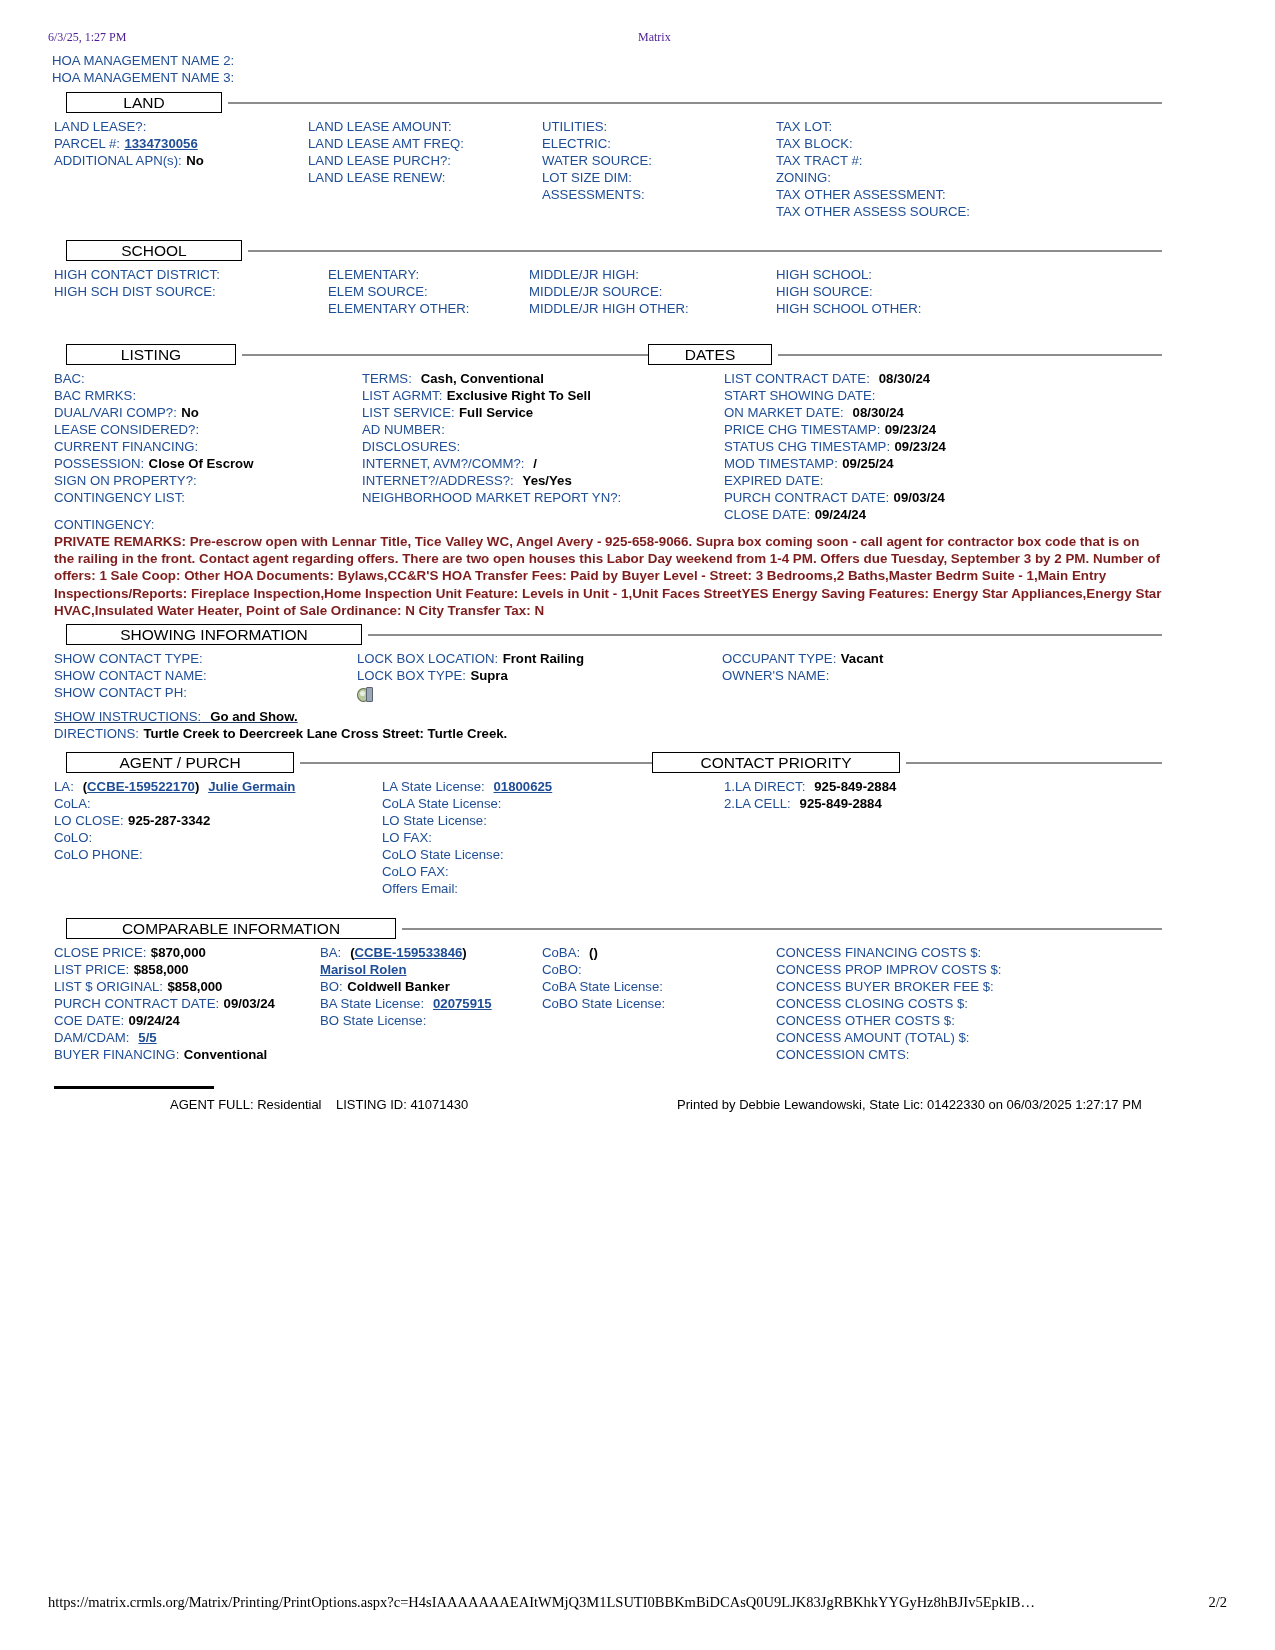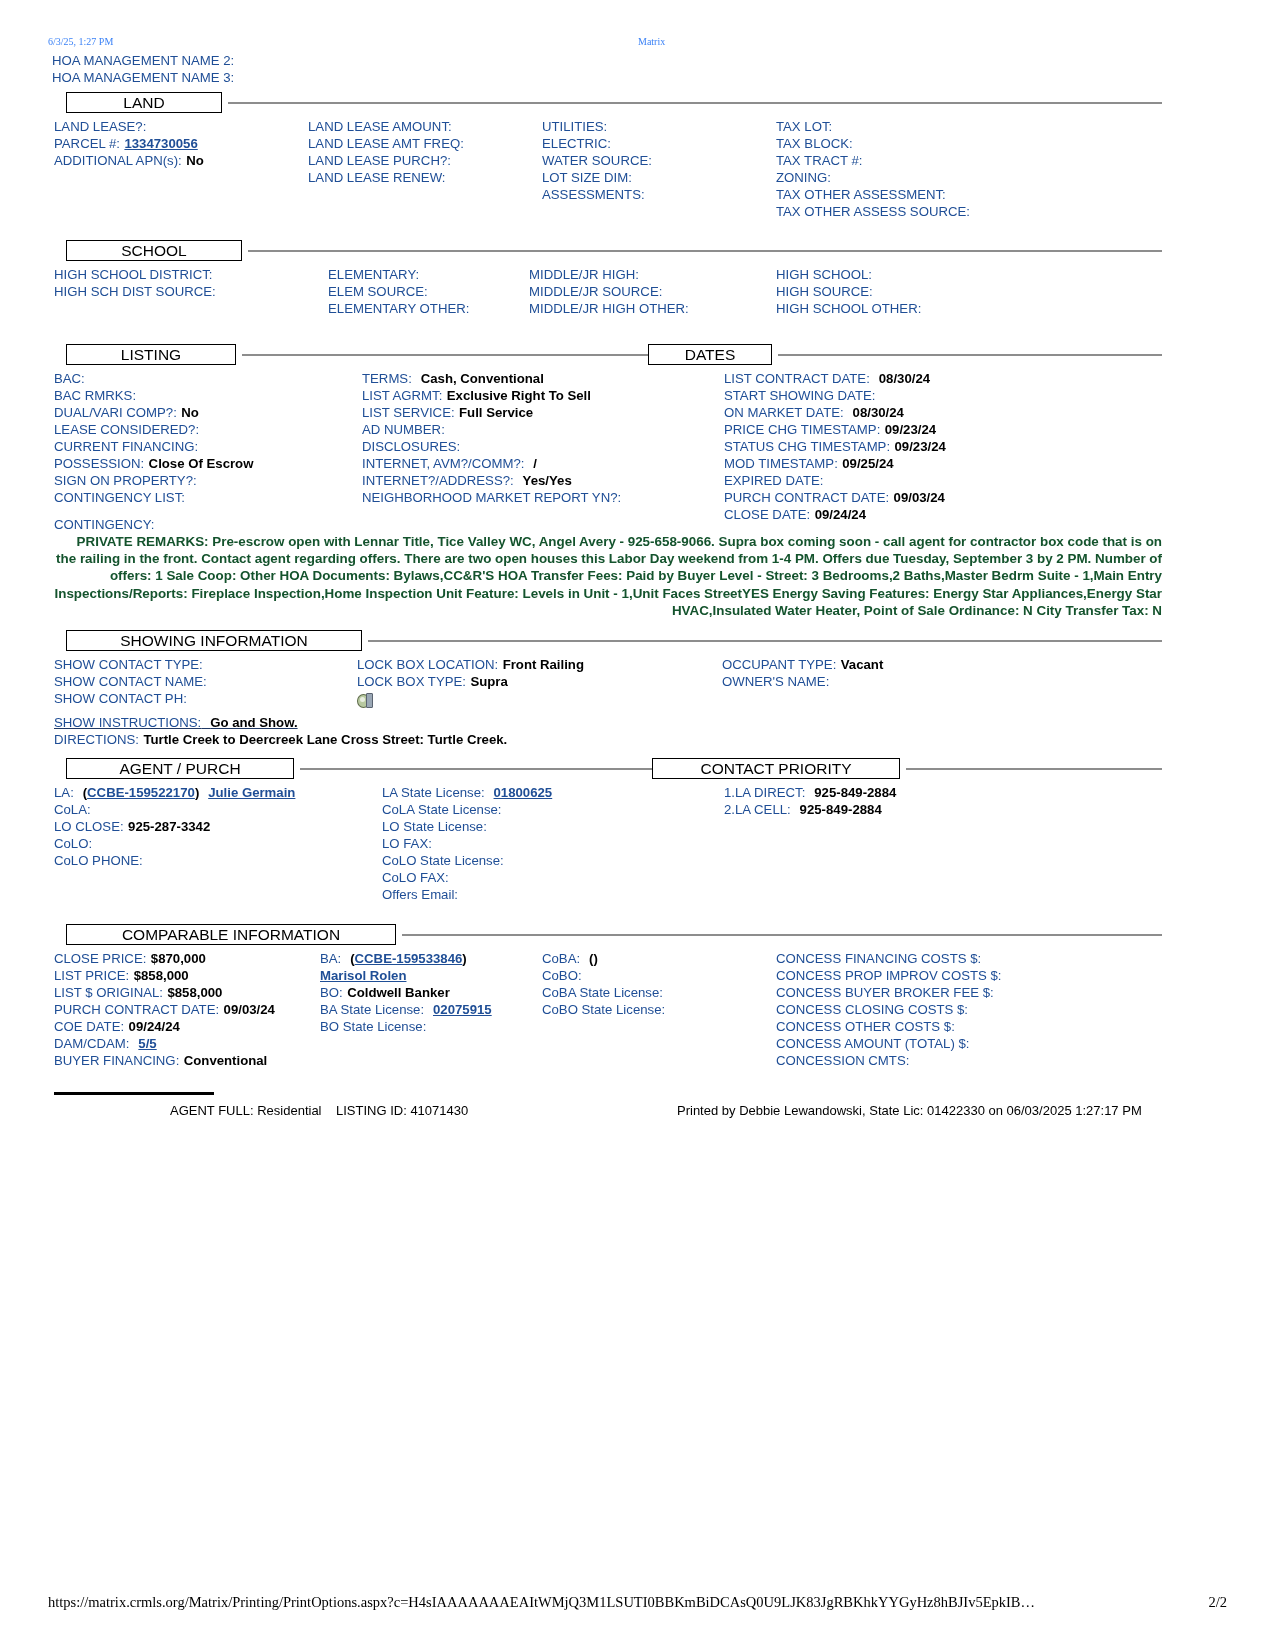--- a/index.html
+++ b/index.html
@@ -19,27 +19,27 @@
   .page {
     position: relative;
     width: 1275px;
     height: 1650px;
     box-sizing: border-box;
   }
 
   
   .print-header {
     position: absolute;
-    top: 36px;
+    top: 30px;
     left: 48px;
     right: 48px;
     height: 20px;
-    color: #3b82f6;
+    color: #4c1d95;
     font-family: "Liberation Serif", serif;
-    font-size: 10px;
+    font-size: 12px;
   }
   .print-header .ph-left { position: absolute; left: 0; top: 0; }
   .print-header .ph-center { position: absolute; left: 590px; top: 0; }
 
   
   .print-footer {
     position: absolute;
     bottom: 36px;
     left: 48px;
     right: 48px;
@@ -108,26 +108,26 @@
     height: 2px;
     background: #8d8d8d;
     z-index: 1;
   }
 
   
   .cols { position: relative; }
   .col { position: absolute; top: 0; }
 
   .remarks {
-    color: #14532d;
+    color: #7f1d1d;
     font-weight: bold;
     font-size: 13.4px;
     line-height: 17.2px;
     width: 1108px;
-    text-align: right;
+    text-align: left;
   }
 
   .contingency-line { margin-top: 4px; }
 
   
   .supra-icon {
     display: inline-block;
     width: 15px;
     height: 15px;
     position: relative;
@@ -233,21 +233,21 @@
       </div>
     </div>
 
     <div class="sec" style="margin-top:26px;">
       <div class="sec-box" style="left:14px; width:176px;">SCHOOL</div>
       <div class="sec-rule" style="left:196px; width:914px;"></div>
     </div>
 
     <div class="cols" style="height:54px;">
       <div class="col" style="left:2px;">
-        <div class="row"><span class="lbl">HIGH SCHOOL DISTRICT:</span></div>
+        <div class="row"><span class="lbl">HIGH CONTACT DISTRICT:</span></div>
         <div class="row"><span class="lbl">HIGH SCH DIST SOURCE:</span></div>
       </div>
       <div class="col" style="left:276px;">
         <div class="row"><span class="lbl">ELEMENTARY:</span></div>
         <div class="row"><span class="lbl">ELEM SOURCE:</span></div>
         <div class="row"><span class="lbl">ELEMENTARY OTHER:</span></div>
       </div>
       <div class="col" style="left:477px;">
         <div class="row"><span class="lbl">MIDDLE/JR HIGH:</span></div>
         <div class="row"><span class="lbl">MIDDLE/JR SOURCE:</span></div>
@@ -299,21 +299,21 @@
         <div class="row"><span class="lbl">PURCH CONTRACT DATE:</span>&nbsp;<span class="val">09/03/24</span></div>
         <div class="row"><span class="lbl">CLOSE DATE:</span>&nbsp;<span class="val">09/24/24</span></div>
       </div>
     </div>
 
     <div class="row contingency-line" style="margin-left:2px;">
       <span class="lbl">CONTINGENCY:</span>
     </div>
     <div class="remarks" style="margin-left:2px;">PRIVATE REMARKS: Pre-escrow open with Lennar Title, Tice Valley WC, Angel Avery - 925-658-9066. Supra box coming soon - call agent for contractor box code that is on the railing in the front. Contact agent regarding offers. There are two open houses this Labor Day weekend from 1-4 PM. Offers due Tuesday, September 3 by 2 PM. Number of offers: 1 Sale Coop: Other HOA Documents: Bylaws,CC&amp;R'S HOA Transfer Fees: Paid by Buyer Level - Street: 3 Bedrooms,2 Baths,Master Bedrm Suite - 1,Main Entry Inspections/Reports: Fireplace Inspection,Home Inspection Unit Feature: Levels in Unit - 1,Unit Faces StreetYES Energy Saving Features: Energy Star Appliances,Energy Star HVAC,Insulated Water Heater, Point of Sale Ordinance: N City Transfer Tax: N</div>
 
-    <div class="sec" style="margin-top:11px;">
+    <div class="sec" style="margin-top:5px;">
       <div class="sec-box" style="left:14px; width:296px;">SHOWING INFORMATION</div>
       <div class="sec-rule" style="left:316px; width:794px;"></div>
     </div>
 
     <div class="cols" style="height:58px;">
       <div class="col" style="left:2px;">
         <div class="row"><span class="lbl">SHOW CONTACT TYPE:</span></div>
         <div class="row"><span class="lbl">SHOW CONTACT NAME:</span></div>
         <div class="row"><span class="lbl">SHOW CONTACT PH:</span></div>
       </div>

